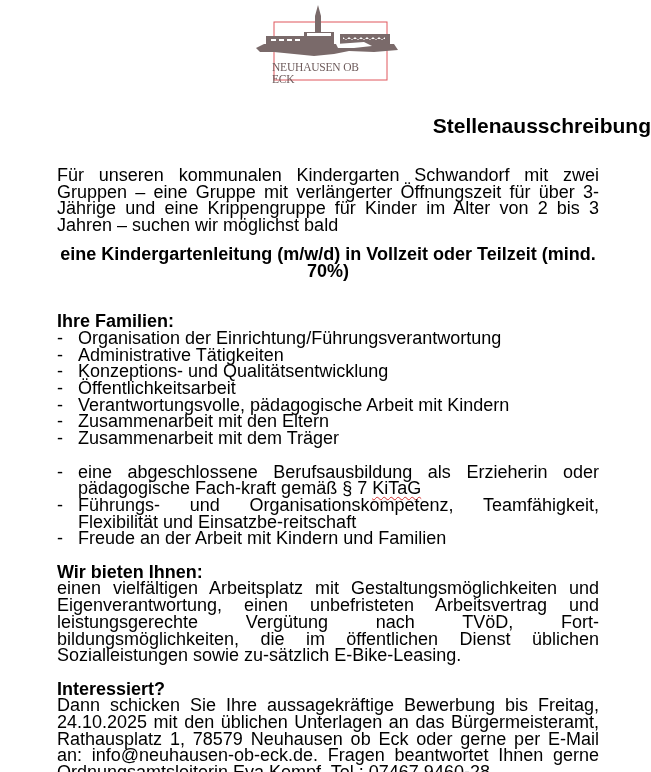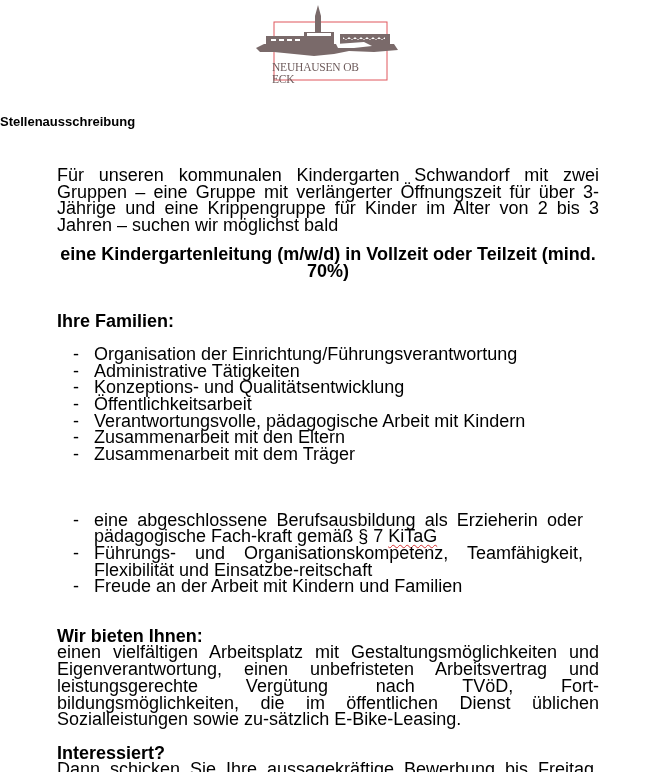--- a/index.html
+++ b/index.html
@@ -2,30 +2,30 @@
 <html><head>
 <meta charset="utf-8">
 <style>
   html, body { margin: 0; padding: 0; background: #ffffff; }
   body { width: 651px; height: 772px; position: relative; overflow: hidden;
          font-family: "Liberation Sans", sans-serif; color: #000; font-size: 14px; }
   .logo { position: absolute; left: 254px; top: 2px; width: 146px; height: 80px; }
   .logo svg { display: block; }
   .logo-text { position: absolute; left: 18px; top: 59px; width: 110px; text-align: left;
                font-family: "Liberation Serif", serif; font-size: 11.5px; color: #6d5b5b; letter-spacing: -0.2px; }
-  .title { position: absolute; left: 0; top: 114px; width: 651px; text-align: left;
-           font-weight: bold; font-size: 13px; }
+  .title { position: absolute; left: 0; top: 114px; width: 651px; text-align: right;
+           font-weight: bold; font-size: 21px; }
   .doc { position: absolute; left: 57px; top: 167px; width: 542px; line-height: 16.7px; font-size: 18px; }
   p { margin: 0; }
   .justify { text-align: justify; }
   .center-bold { text-align: center; font-weight: bold; margin-top: 12px; }
   .heading { font-weight: bold; }
   .gap-lg { height: 34px; }
   .gap { height: 16.7px; }
-  ul.dash { list-style: none; margin: 16px; padding: 0; }
+  ul.dash { list-style: none; margin: 0; padding: 0; }
   ul.dash li { position: relative; padding-left: 21px; text-align: justify; }
   ul.dash li::before { content: "-"; position: absolute; left: 0; top: 0; }
   .spell { text-decoration: underline wavy #d32f2f; text-decoration-thickness: 1px; text-underline-offset: 2px; }
   .cursor { display: inline-block; width: 1px; height: 16px; background: #000; vertical-align: -3px; margin-left: 3px; }
 </style>
 </head>
 <body>
 
 <div class="logo">
   <svg width="146" height="80" viewBox="0 0 146 80">

